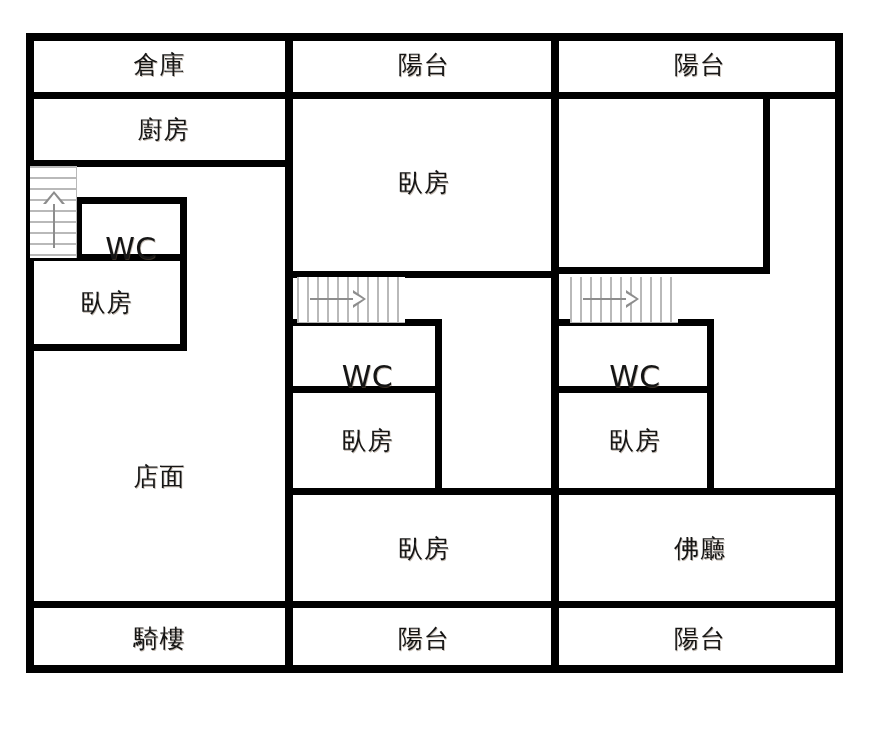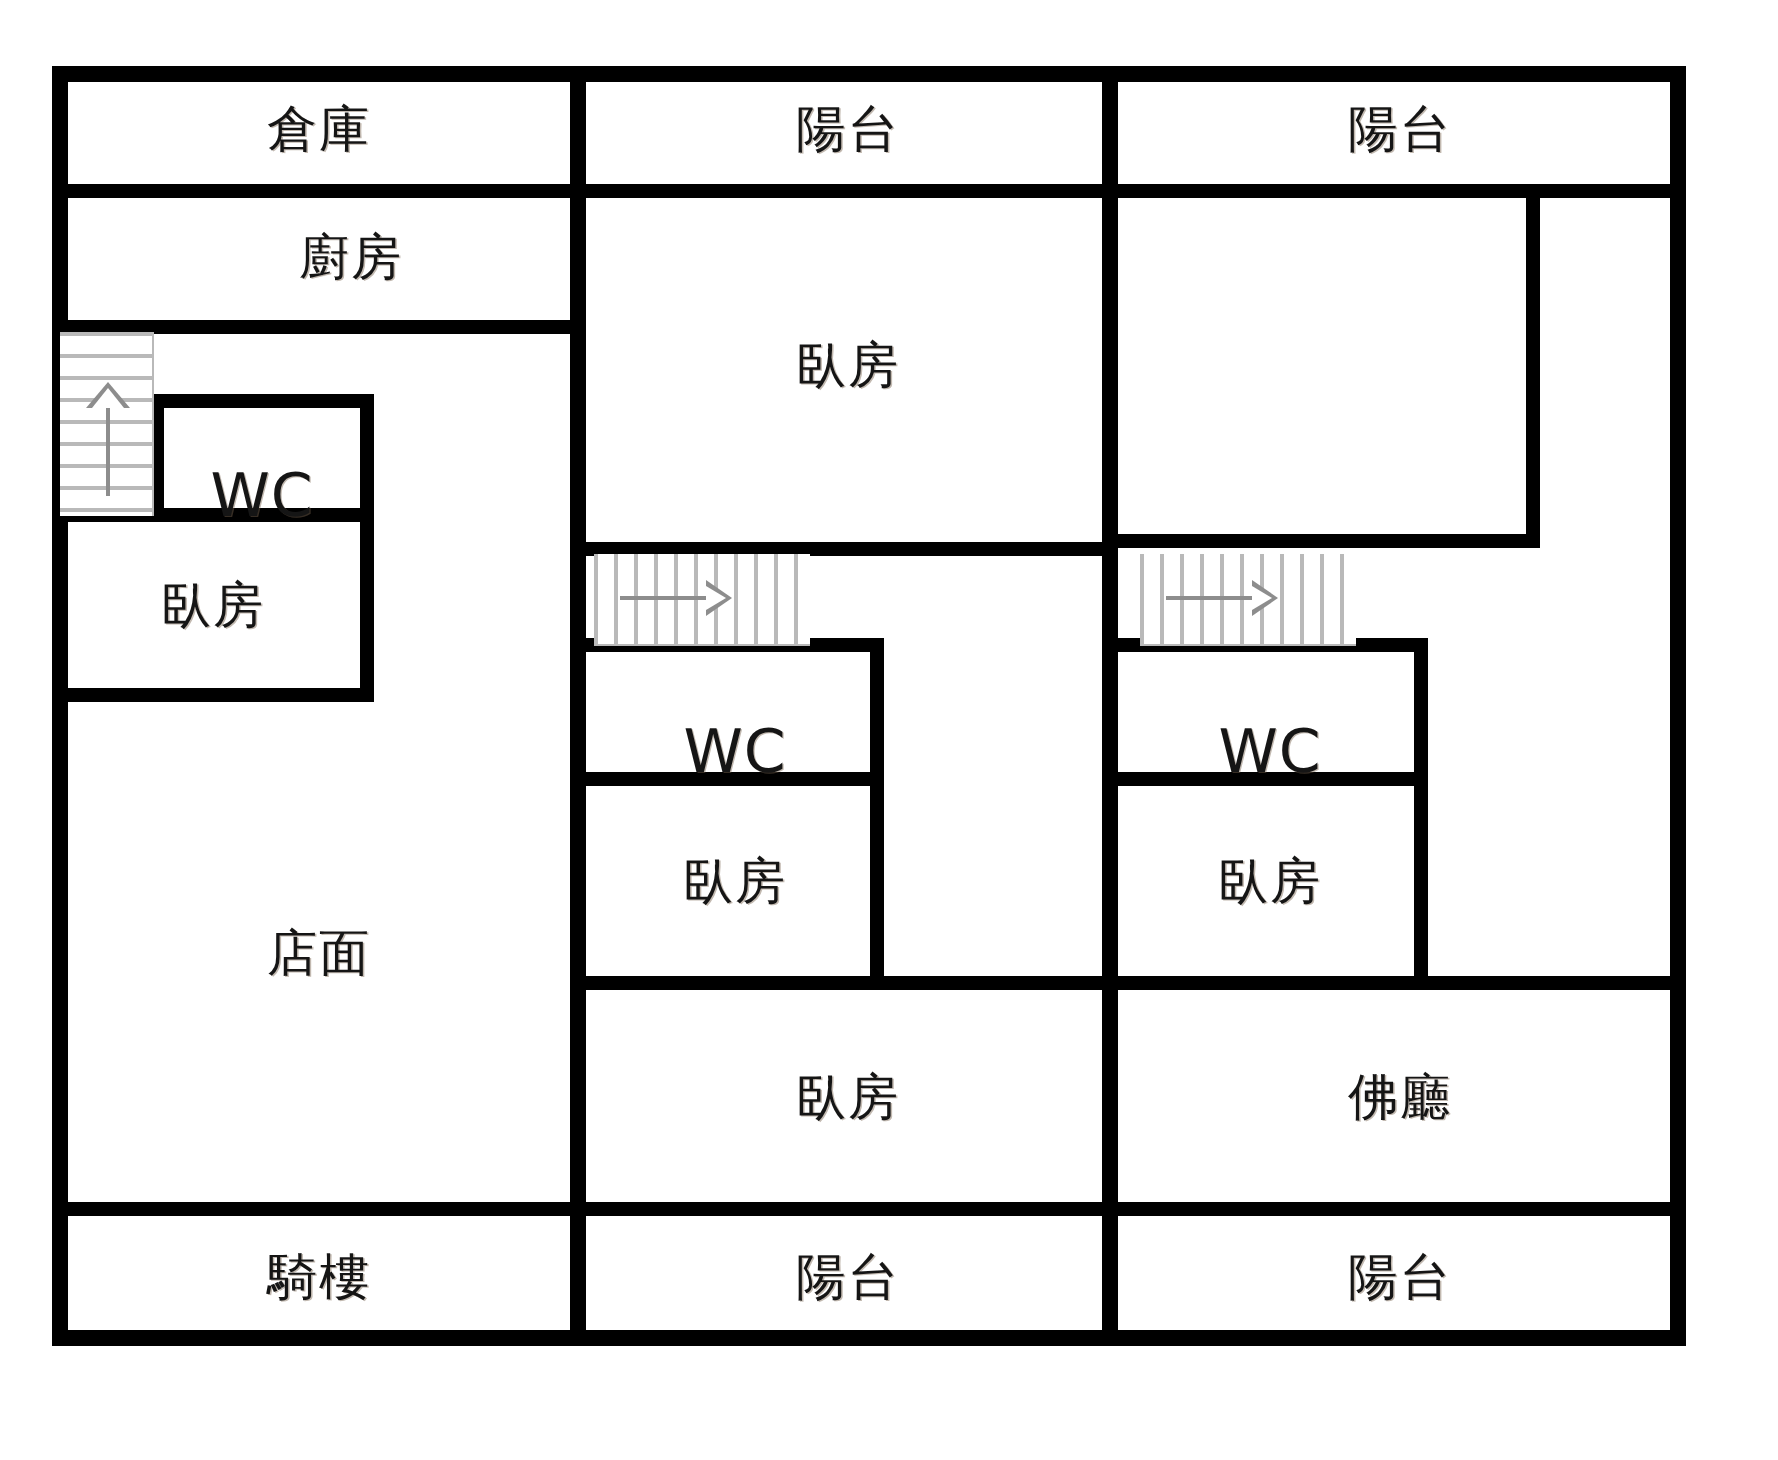--- a/index.html
+++ b/index.html
@@ -203,21 +203,21 @@
       <div class="tread" style="top:0; left:100px; width:1.5px; height:46px;"></div>
       <div class="tread" style="top:44.5px; left:0; width:108px; height:1.5px;"></div>
     </div>
     <div class="arrow-line" style="left:13px; top:21px; width:46px; height:1.5px;"></div>
     <div class="arrow-head right" style="left:56px; top:13px;"></div>
   </div>
 
   <div class="room" style="left:28px; top:34px; width:263px; height:62px;justify-content:center;">
     <span class="label">倉庫</span>
   </div>
-  <div class="room" style="left:44px; top:96px; width:263px; height:68px;font-family:Liberation Serif, serif;">
+  <div class="room" style="left:32px; top:96px; width:263px; height:68px;">
     <span class="label">廚房</span>
   </div>
   <div class="room wc" style="left:77px; top:199px; width:108px; height:59px;">
     <span class="label">WC</span>
   </div>
   <div class="room" style="left:28px; top:258px; width:157px; height:90px;">
     <span class="label">臥房</span>
   </div>
   <div class="room" style="left:28px; top:348px; width:263px; height:257px;">
     <span class="label">店面</span>

